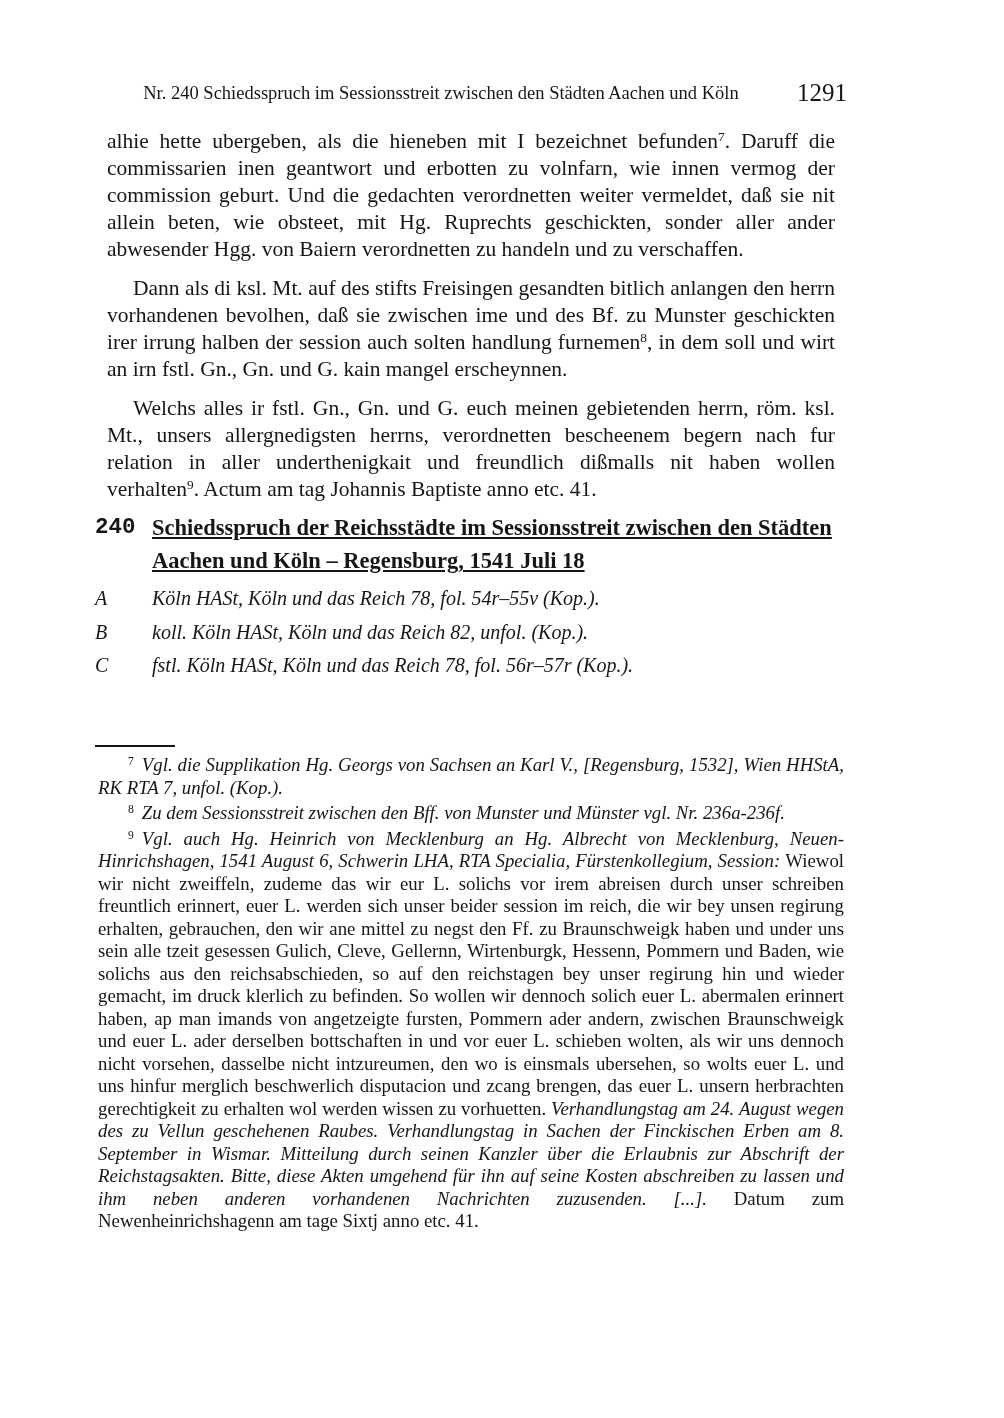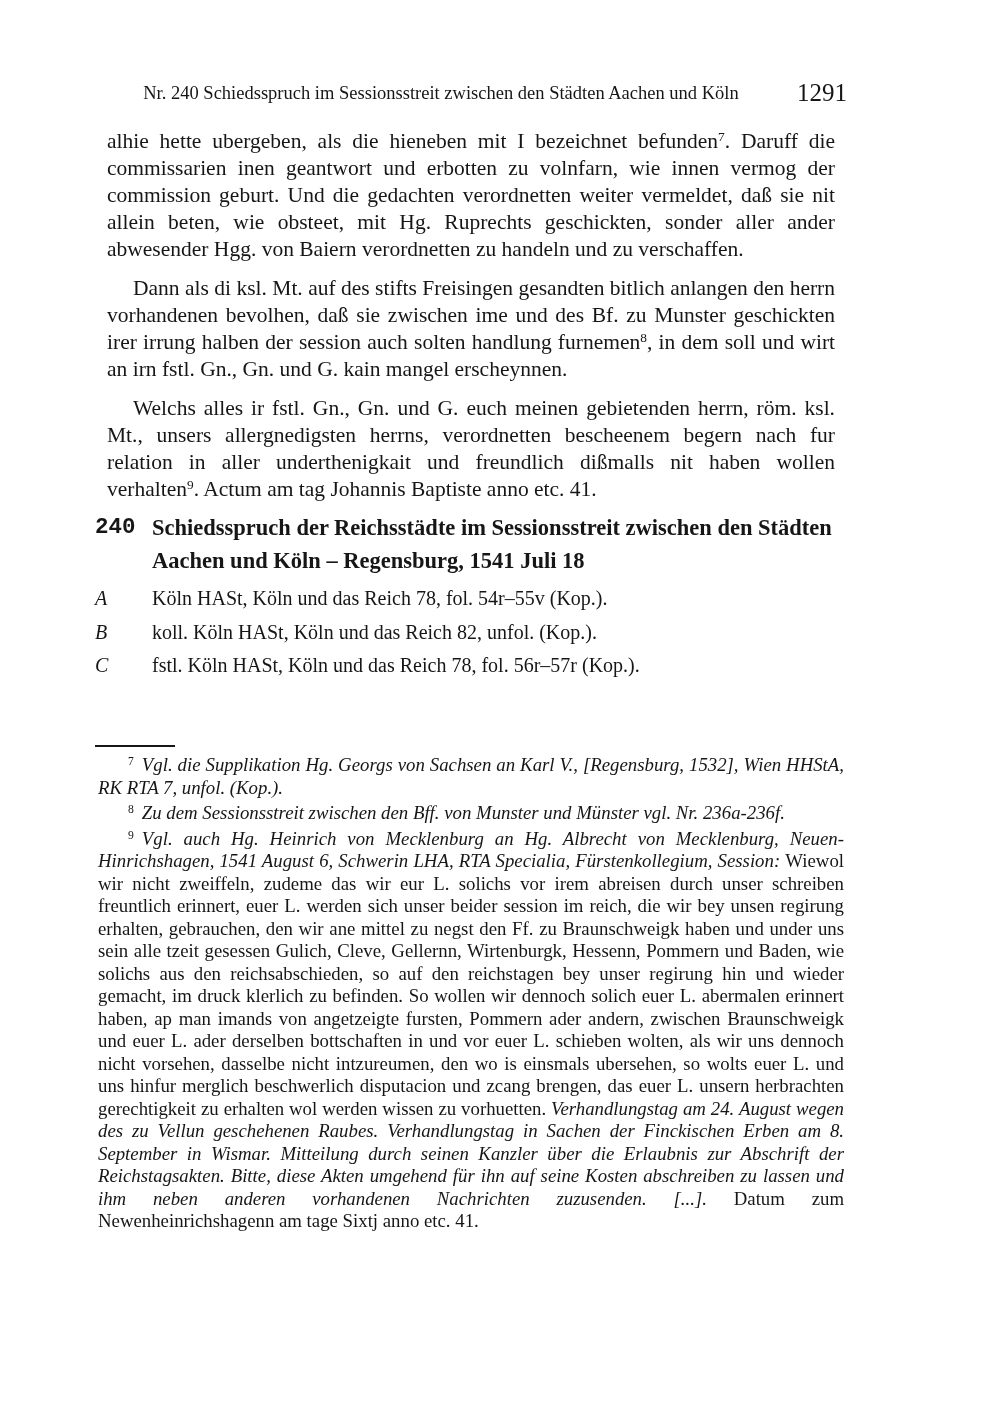--- a/index.html
+++ b/index.html
@@ -36,30 +36,30 @@
   .body-text p { margin: 12px; }
   .body-text p.indent { text-indent: 26px; }
 
   
   .entry-heading {
     position: absolute; left: 95px; top: 511px; width: 752px;
     display: flex;
     font-weight: bold; font-size: 22.5px; line-height: 33px;
   }
   .entry-number { width: 57px; flex: none; font-family: Liberation Mono, monospace; }
-  .entry-title { flex: 1; }
+  .entry-title { flex: 1; text-decoration: underline; }
 
   
   .sources {
     position: absolute; left: 95px; top: 587px; width: 752px;
     font-size: 20px; line-height: 22px;
   }
   .source-row { display: flex; margin-bottom: 11.5px; }
   .source-label { width: 57px; flex: none; font-style: italic; }
-  .source-text { flex: 1; }
+  .source-text { flex: 1; font-style: italic; }
 
   
   .footnotes {
     position: absolute; left: 95px; top: 745px; width: 752px;
     font-size: 18.8px; line-height: 22.5px;
     text-align: justify;
   }
   .footnote-rule {
     width: 80px; height: 0;
     border-top: 2px solid #161616;

